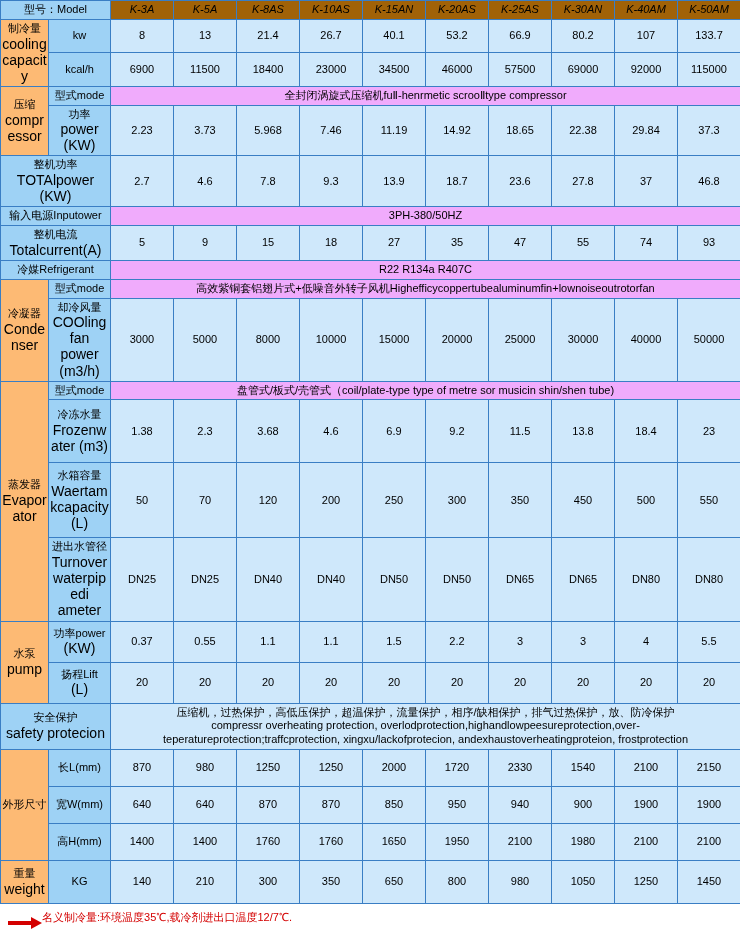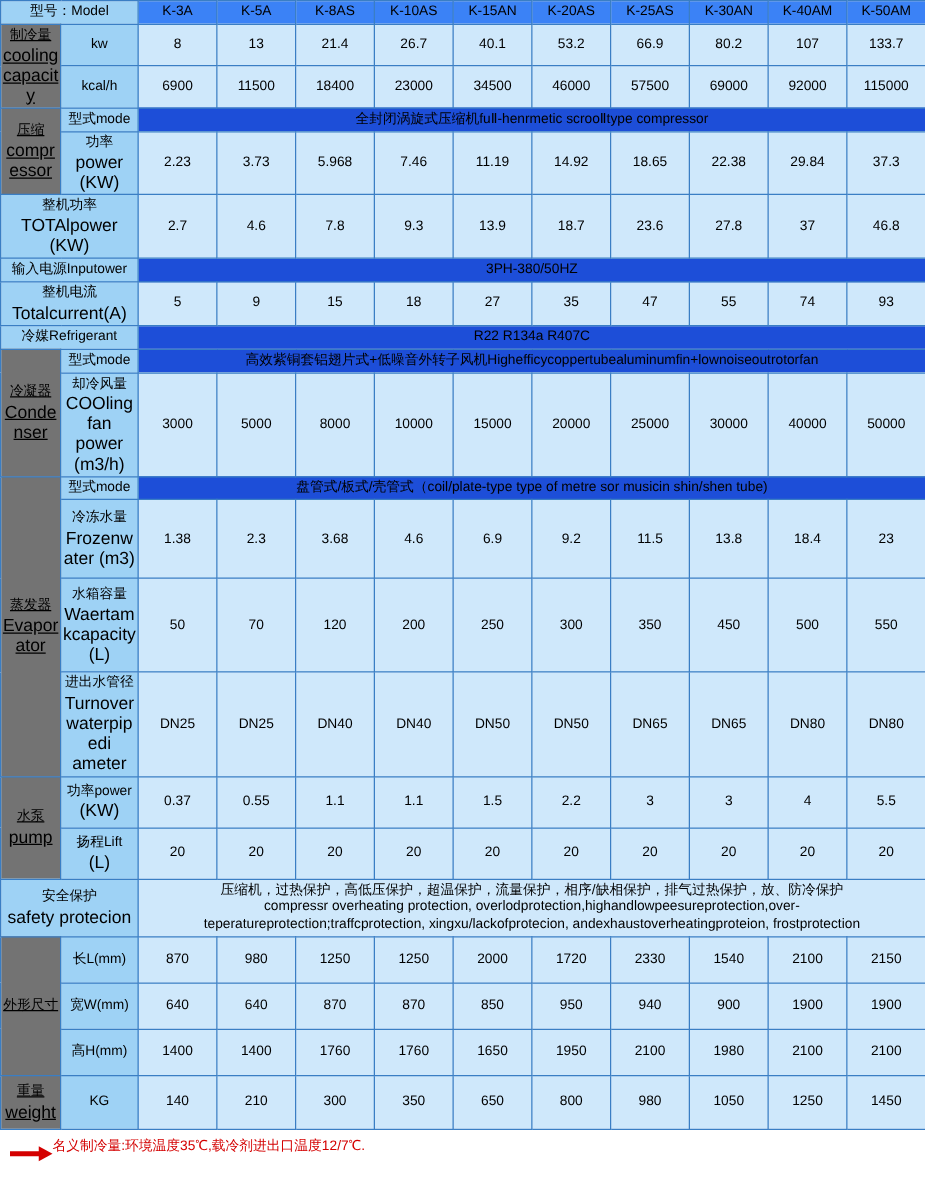--- a/index.html
+++ b/index.html
@@ -28,41 +28,41 @@
     line-height: 1.25;
     padding: 2px 1px;
     word-wrap: break-word;
     overflow-wrap: break-word;
   }
   td.hdr {
     background: #9ed2f5;
     font-weight: normal;
   }
   td.lbl1 {
-    background: #737373;
+    background: #fdba74;
     font-size: 11px;
     width: 48px;
-    text-decoration: underline;
   }
   td.lbl2 {
     background: #9ed2f5;
     font-size: 10px;
     width: 62px;
   }
   td.val {
     background: #cfe8fb;
   }
   td.wide {
-    background: #1d4ed8;
+    background: #f0abfc;
     font-size: 11px;
     text-align: center;
   }
   td.modelcell {
-    background: #3b82f6;
+    background: #a16207;
     font-size: 12px;
+    font-style: italic;
   }
   .lbl-zh {
     display: block;
     font-size: 11px;
   }
   .lbl-en {
     display: block;
     font-size: 14px;
     line-height: 1.15;
   }

